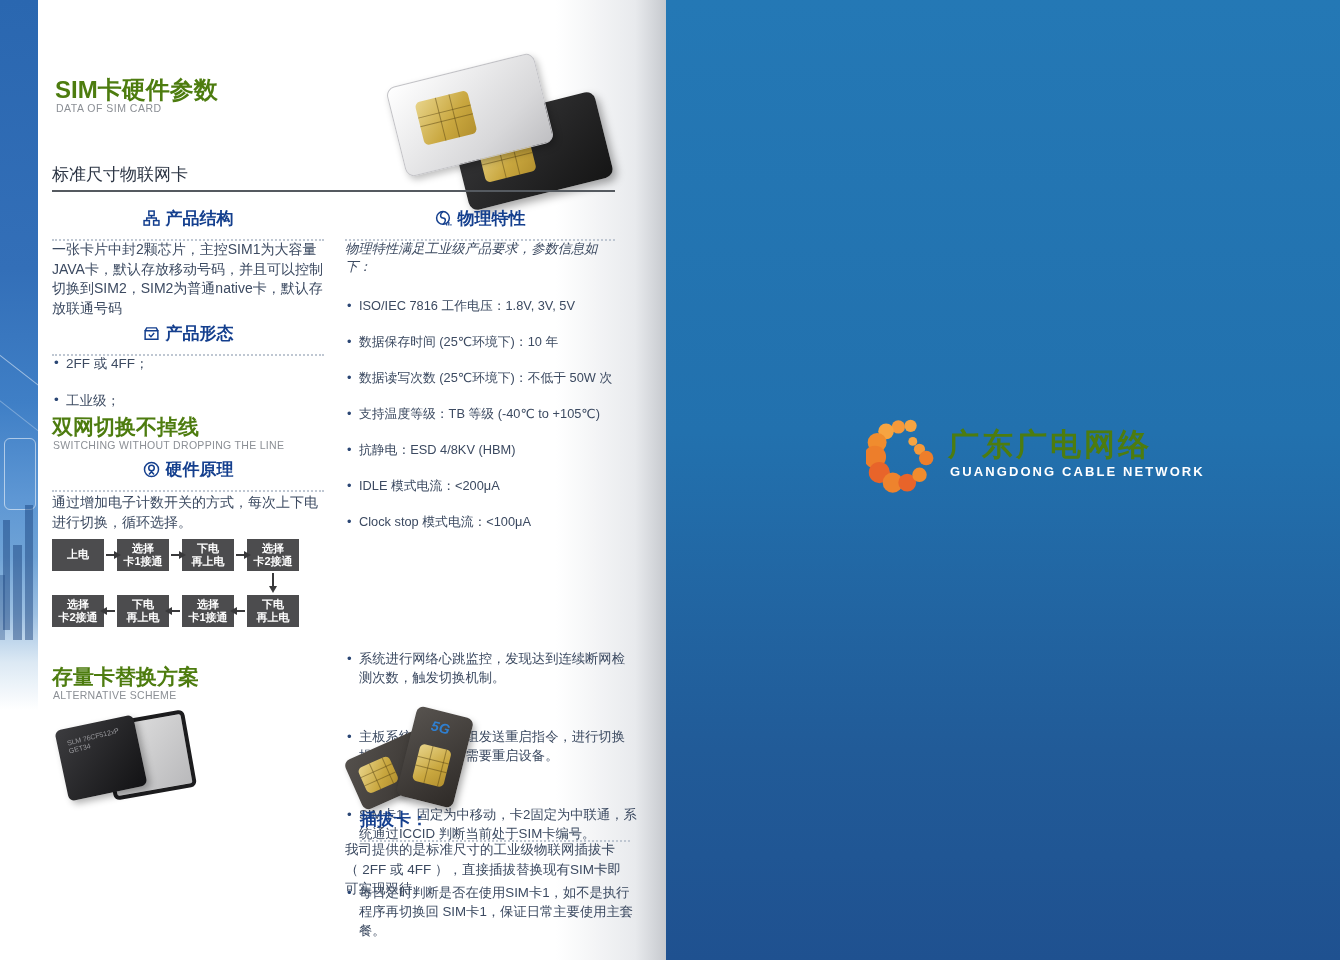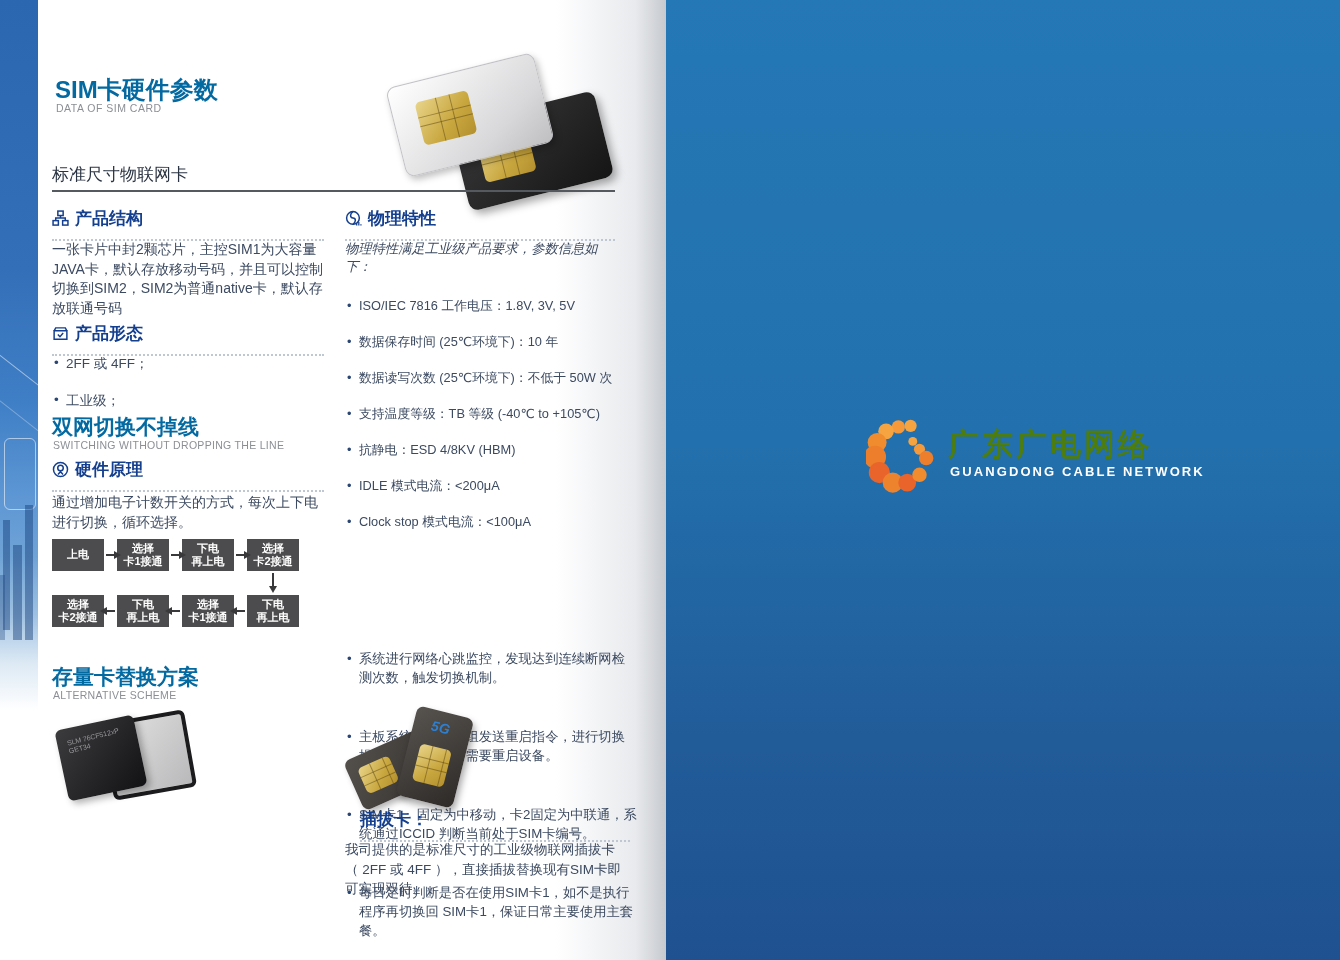--- a/index.html
+++ b/index.html
@@ -14,25 +14,25 @@
   #left-strip .glow{position:absolute;border:1px solid rgba(255,255,255,.55);border-radius:6px;}
   #left-strip .beam{position:absolute;background:rgba(255,255,255,.5);height:1px;}
 
   
   #fold{left:556px;top:0;width:110px;height:960px;
     background:linear-gradient(to right,rgba(195,200,208,0) 0%,rgba(195,200,208,.38) 72%,#c6c9ce 100%);}
   #panel{left:666px;top:0;width:674px;height:960px;
     background:linear-gradient(180deg,#2478b5 0%,#2271ae 45%,#215b98 78%,#1f5190 100%);}
 
   
-  .title-blue{color:#0369a1;font-weight:bold;text-align:right;}
+  .title-blue{color:#4d7c0f;font-weight:bold;text-align:right;}
   .head-navy{color:#143f8e;font-weight:bold;}
   .gray-sub{color:#8b8f95;}
   .body-txt{color:#3c4a61;}
-  .dotted{border-bottom:2px dotted #bfc7d2;}
+  .dotted{border-bottom:2px dotted #bfc7d2;justify-content:center;}
   .bullet{position:relative;padding-left:13px;}
   .bullet::before{content:"•";position:absolute;left:1px;top:0;color:#2a4674;}
 
   .sec-head{display:flex;align-items:center;gap:6px;font-size:17px;}
   .sec-head svg{flex:0 0 auto;}
 
   
   .flow-box{position:absolute;width:52px;height:32px;background:#4c4c4e;color:#ffffff;
     font-size:11px;line-height:1.2;display:flex;align-items:center;justify-content:center;
     text-align:center;white-space:pre-line;font-weight:bold;}

